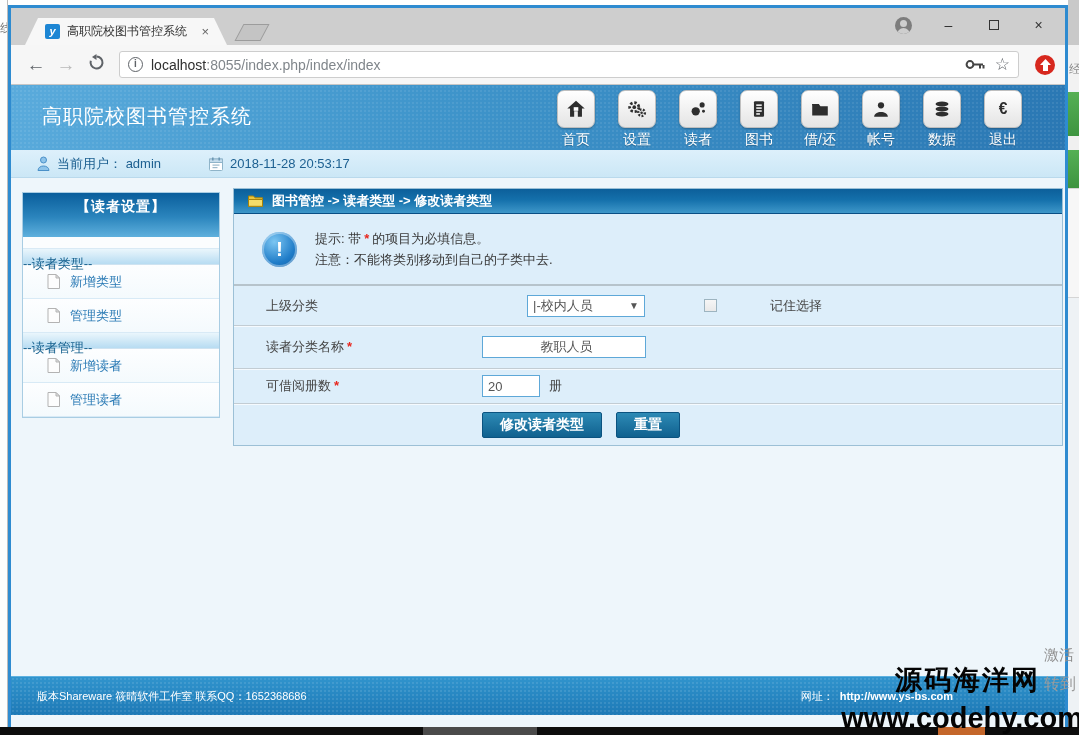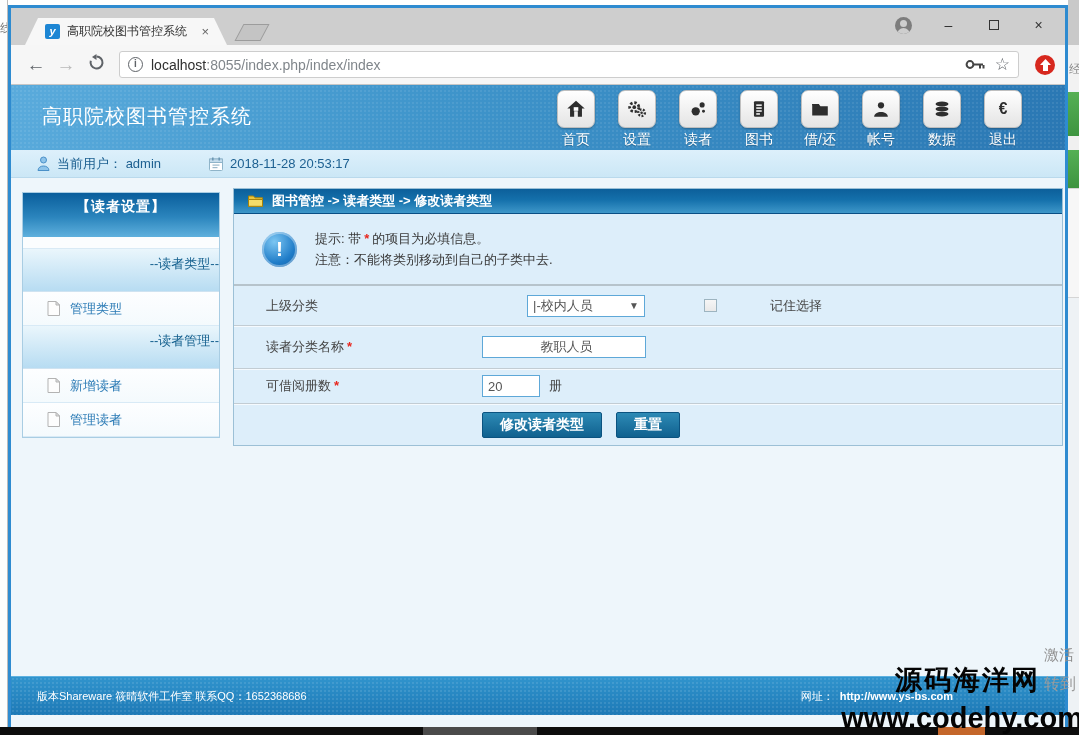--- a/index.html
+++ b/index.html
@@ -64,21 +64,21 @@
   .user-bar { height:28px; background:linear-gradient(#ddf0fb,#cbe7f6); border-bottom:1px solid #b9d9ec; display:flex; align-items:center; padding-left:26px; color:#1d6091; font-size:13px; }
   .ub-item { display:flex; align-items:center; margin-right:48px; }
   .ub-item svg { margin-right:7px; }
 
   .content { position:relative; height:520px; }
 
   
   .sidebar { position:absolute; left:11px; top:14px; width:198px; background:#fbfdfe; border:1px solid #a9cde3; }
   .sb-title { height:44px; background:linear-gradient(#0a5e9c,#2b85bd 55%,#5fb0dd); color:#fff; font-size:14px; font-weight:bold; text-align:center; line-height:27px; letter-spacing:1px; }
   .sb-spacer { height:12px; border-bottom:1px solid #d9eaf5; background:#fbfdfe; }
-  .sb-group { height:43px; background:linear-gradient(#eaf6fc,#b7dcf2); border-bottom:1px solid #cfe3f1; color:#16618f; font-size:13px; text-align:right; line-height:29px; }
+  .sb-group { height:16px; background:linear-gradient(#eaf6fc,#b7dcf2); border-bottom:1px solid #cfe3f1; color:#16618f; font-size:13px; text-align:left; line-height:29px; }
   .sb-item { height:34px; border-bottom:1px solid #d8eaf6; display:flex; align-items:center; padding-left:24px; cursor:pointer; background:linear-gradient(#fdfeff,#f4fafd); }
   .sb-item svg { margin-right:10px; }
   .sb-item span { color:#2a7ab5; font-size:13px; }
 
   
   .panel { position:absolute; left:222px; top:10px; width:830px; border:1px solid #9cc0d6; background:#ddeefa; }
   .crumb { height:25px; background:linear-gradient(#0c5f9a,#1470ab 45%,#3e97c9); border-bottom:1px solid #0a4f85; display:flex; align-items:center; padding-left:14px; }
   .crumb svg { margin-right:9px; }
   .crumb span { color:#fff; font-size:13px; font-weight:bold; }
   .tipbox { height:72px; border-bottom:2px solid #b6c3cb; display:flex; align-items:center; padding-left:28px; }
@@ -298,20 +298,27 @@
 
         <div class="sidebar">
           <div class="sb-title">【读者设置】</div>
           <div class="sb-spacer"></div>
           <div class="sb-group">--读者类型--</div>
           <div class="sb-item">
             <svg width="13" height="15" viewBox="0 0 13 15">
                 <path d="M1 .5 h8 l3.5 3.5 v10.5 h-11.5 z" fill="#fdfdfd" stroke="#b3b3b3"></path>
                 <path d="M9 .5 v3.5 h3.5 z" fill="#e3e3e3" stroke="#b3b3b3"></path>
               </svg>
+            <span>新增类型</span>
+          </div>
+          <div class="sb-item">
+            <svg width="13" height="15" viewBox="0 0 13 15">
+                <path d="M1 .5 h8 l3.5 3.5 v10.5 h-11.5 z" fill="#fdfdfd" stroke="#b3b3b3"></path>
+                <path d="M9 .5 v3.5 h3.5 z" fill="#e3e3e3" stroke="#b3b3b3"></path>
+              </svg>
             <span>管理类型</span>
           </div>
           <div class="sb-group">--读者管理--</div>
           <div class="sb-item">
             <svg width="13" height="15" viewBox="0 0 13 15">
                 <path d="M1 .5 h8 l3.5 3.5 v10.5 h-11.5 z" fill="#fdfdfd" stroke="#b3b3b3"></path>
                 <path d="M9 .5 v3.5 h3.5 z" fill="#e3e3e3" stroke="#b3b3b3"></path>
               </svg>
             <span>新增读者</span>
           </div>

